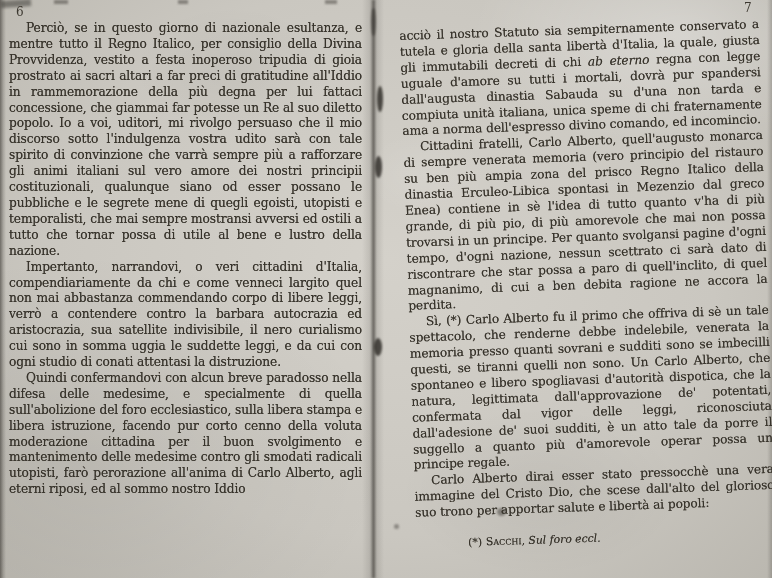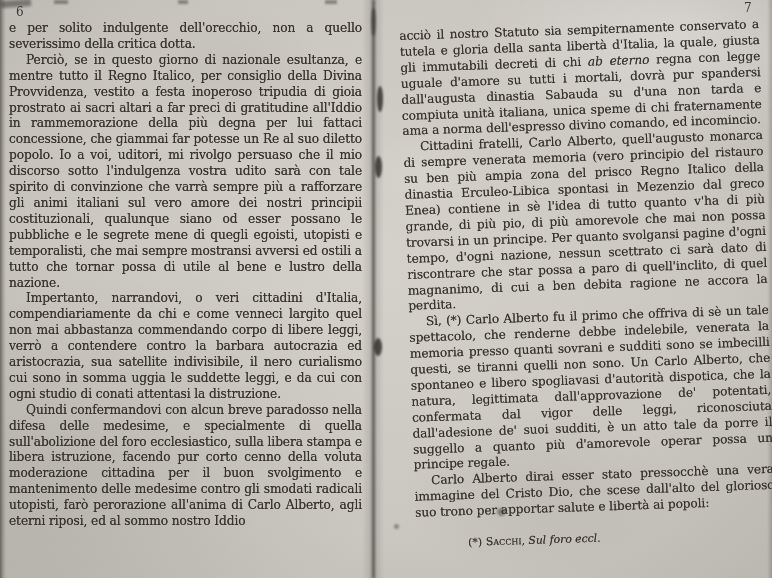--- a/index.html
+++ b/index.html
@@ -84,21 +84,20 @@
   <div class="blot" style="left:375px;top:156px;width:7px;height:22px;"></div>
   <div class="blot" style="left:374px;top:338px;width:8px;height:18px;"></div>
   <div class="blot" style="left:371px;top:8px;width:5px;height:28px;opacity:0.6;"></div>
   <div class="blot" style="left:497px;top:508px;width:9px;height:8px;opacity:0.55;"></div>
   <div class="blot" style="left:394px;top:524px;width:5px;height:5px;opacity:0.5;"></div>
 
   <div class="pagenum left">6</div>
   <div class="pagenum right">7</div>
 
   <div class="col col-left">
-    <p class="noindent">e per solito indulgente dell'orecchio, non a quello severissimo della critica dotta.</p>
     <p>Perciò, se in questo giorno di nazionale esultanza, e mentre tutto il Regno Italico, per consiglio della Divina Provvidenza, vestito a festa inoperoso tripudia di gioia prostrato ai sacri altari a far preci di gratitudine all'Iddio in rammemorazione della più degna per lui fattaci concessione, che giammai far potesse un Re al suo diletto popolo. Io a voi, uditori, mi rivolgo persuaso che il mio discorso sotto l'indulgenza vostra udito sarà con tale spirito di convinzione che varrà sempre più a rafforzare gli animi italiani sul vero amore dei nostri principii costituzionali, qualunque siano od esser possano le pubbliche e le segrete mene di quegli egoisti, utopisti e temporalisti, che mai sempre mostransi avversi ed ostili a tutto che tornar possa di utile al bene e lustro della nazione.</p>
     <p>Impertanto, narrandovi, o veri cittadini d'Italia, compendiariamente da chi e come venneci largito quel non mai abbastanza commendando corpo di libere leggi, verrò a contendere contro la barbara autocrazia ed aristocrazia, sua satellite indivisibile, il nero curialismo cui sono in somma uggia le suddette leggi, e da cui con ogni studio di conati attentasi la distruzione.</p>
     <p>Quindi confermandovi con alcun breve paradosso nella difesa delle medesime, e specialmente di quella sull'abolizione del foro ecclesiastico, sulla libera stampa e libera istruzione, facendo pur corto cenno della voluta moderazione cittadina per il buon svolgimento e mantenimento delle medesime contro gli smodati radicali utopisti, farò perorazione all'anima di Carlo Alberto, agli eterni riposi, ed al sommo nostro Iddio</p>
   </div>
 
   <div class="col col-right">
     <p class="noindent">
       <span>acciò il nostro Statuto sia sempiternamente conservato a tutela e gloria della santa libertà d'Italia, la quale, giusta gli immutabili decreti di chi </span><i>ab eterno</i><span> regna con legge uguale d'amore su tutti i mortali, dovrà pur spandersi dall'augusta dinastia Sabauda su d'una non tarda e compiuta unità italiana, unica speme di chi fraternamente ama a norma dell'espresso divino comando, ed incomincio.</span>
     </p>
     <p>Cittadini fratelli, Carlo Alberto, quell'augusto monarca di sempre venerata memoria (vero principio del ristauro su ben più ampia zona del prisco Regno Italico della dinastia Erculeo-Libica spontasi in Mezenzio dal greco Enea) contiene in sè l'idea di tutto quanto v'ha di più grande, di più pio, di più amorevole che mai non possa trovarsi in un principe. Per quanto svolgansi pagine d'ogni tempo, d'ogni nazione, nessun scettrato ci sarà dato di riscontrare che star possa a paro di quell'inclito, di quel magnanimo, di cui a ben debita ragione ne accora la perdita.</p>

